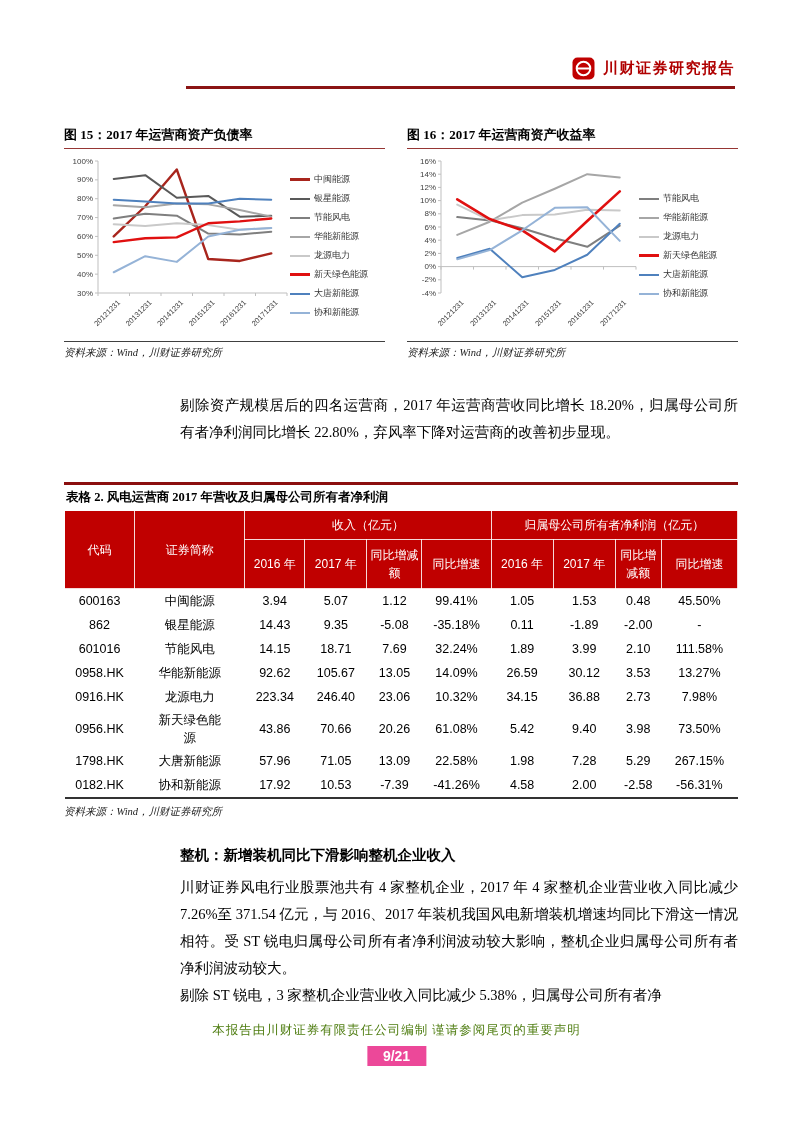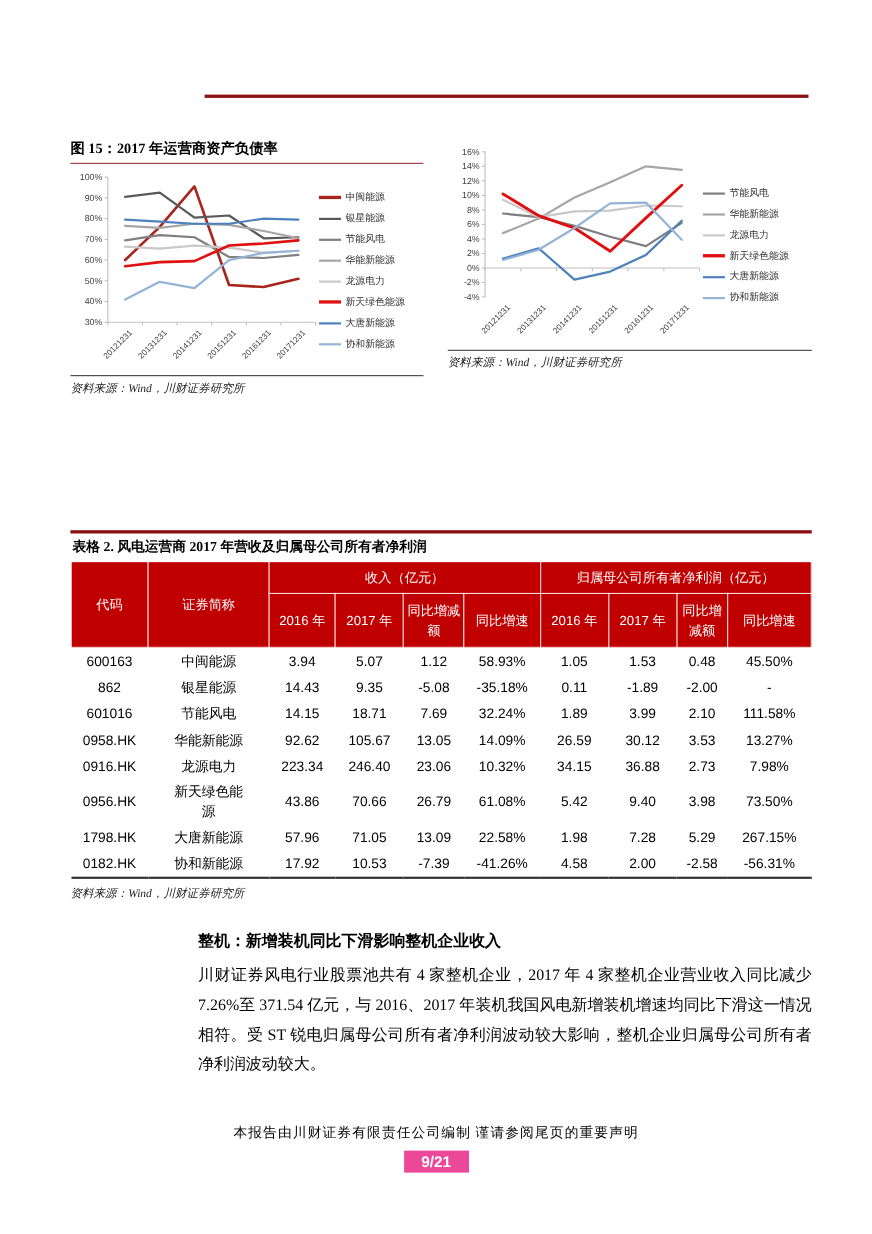--- a/index.html
+++ b/index.html
@@ -47,29 +47,37 @@
   table.data thead tr.group-row th{height:24px;}
   table.data thead tr.sub-row th{height:44px;}
   table.data tbody{border-bottom:2px solid #333;}
   table.data tbody td{font-size:12.5px;text-align:center;padding:2px 1px;line-height:1.6;}
   .wrap-name{display:inline-block;max-width:5em;word-break:break-all;line-height:1.45;vertical-align:middle;}
   .table-source{padding-top:6px;font-size:10.5px;font-style:italic;color:#222;
                 font-family:"Liberation Serif",serif;}
 
   
   .disclaimer{position:absolute;top:1022px;left:0;width:100%;text-align:center;font-size:12.5px;
-              color:#000000;font-family:"Liberation Serif",serif;letter-spacing:1px;}
+              color:#4d7c0f;font-family:"Liberation Serif",serif;letter-spacing:1px;}
   .page-badge{position:absolute;top:1046px;left:50%;transform:translateX(-50%);background:#ec4899;
               color:#fff;font-weight:bold;font-size:14px;padding:2px 16px;}
 </style>
 </head>
 <body>
 
 <div class="page">
 
+  <div class="brand">
+    <svg width="23" height="23" viewBox="0 0 23 23">
+      <rect x="0.5" y="0.5" width="22" height="22" rx="5" fill="#c00000"></rect>
+      <circle cx="11.5" cy="11.5" r="6.8" fill="none" stroke="#ffffff" stroke-width="2"></circle>
+      <line x1="4" y1="11.5" x2="19" y2="11.5" stroke="#ffffff" stroke-width="2"></line>
+    </svg>
+    <span class="brand-text">川财证券研究报告</span>
+  </div>
   <div class="header-rule"></div>
 
   <div class="figures">
     <div class="figure fig-15">
       <div class="fig-title">图 15：2017 年运营商资产负债率</div>
       <div class="chart-wrap">
         <svg width="226" height="186" style="overflow:visible">
             <line x1="34" y1="8" x2="34" y2="140" stroke="#bfbfbf" stroke-width="1"></line>
             <line x1="31" y1="140" x2="34" y2="140" stroke="#bfbfbf"></line>
             <text x="29" y="142.6" text-anchor="end" font-size="8" fill="#404040">30%</text>
@@ -141,20 +149,21 @@
             </div>
             <div class="lg-item">
               <span class="lg-swatch" style="background: rgb(149, 179, 215); height: 2px;"></span>
               <span class="lg-label">协和新能源</span>
             </div>
           </div>
       </div>
       <div class="fig-source">资料来源：Wind，川财证券研究所</div>
     </div>
     <div class="figure fig-16">
+      <div class="fig-title">图 16：2017 年运营商资产收益率</div>
       <div class="chart-wrap">
         <svg width="232" height="186" style="overflow:visible">
             <line x1="34" y1="8" x2="34" y2="140" stroke="#bfbfbf" stroke-width="1"></line>
             <line x1="31" y1="140" x2="34" y2="140" stroke="#bfbfbf"></line>
             <text x="29" y="142.6" text-anchor="end" font-size="8" fill="#404040">-4%</text>
             <line x1="31" y1="126.8" x2="34" y2="126.8" stroke="#bfbfbf"></line>
             <text x="29" y="129.4" text-anchor="end" font-size="8" fill="#404040">-2%</text>
             <line x1="31" y1="113.6" x2="34" y2="113.6" stroke="#bfbfbf"></line>
             <text x="29" y="116.19999999999999" text-anchor="end" font-size="8" fill="#404040">0%</text>
             <line x1="31" y1="100.4" x2="34" y2="100.4" stroke="#bfbfbf"></line>
@@ -218,20 +227,21 @@
             <div class="lg-item">
               <span class="lg-swatch" style="background: rgb(149, 179, 215); height: 2px;"></span>
               <span class="lg-label">协和新能源</span>
             </div>
           </div>
       </div>
       <div class="fig-source">资料来源：Wind，川财证券研究所</div>
     </div>
   </div>
 
+  <div class="para para-1">剔除资产规模居后的四名运营商，2017 年运营商营收同比增长 18.20%，归属母公司所有者净利润同比增长 22.80%，弃风率下降对运营商的改善初步显现。</div>
 
   <div class="table-block">
     <div class="table-title">表格 2.  风电运营商 2017 年营收及归属母公司所有者净利润</div>
     <table class="data">
       <colgroup>
         <col style="width:70px">
           <col style="width:110px">
         <col style="width:60px">
           <col style="width:62px">
           <col style="width:55px">
@@ -259,21 +269,21 @@
           <th>同比增速</th>
         </tr>
       </thead>
       <tbody>
           <tr>
             <td>600163</td>
             <td>中闽能源</td>
             <td>3.94</td>
             <td>5.07</td>
             <td>1.12</td>
-            <td>58.93%</td>
+            <td>99.41%</td>
             <td>1.05</td>
             <td>1.53</td>
             <td>0.48</td>
             <td>45.50%</td>
           </tr>
           <tr>
             <td>862</td>
             <td>银星能源</td>
             <td>14.43</td>
             <td>9.35</td>
@@ -318,21 +328,21 @@
             <td>34.15</td>
             <td>36.88</td>
             <td>2.73</td>
             <td>7.98%</td>
           </tr>
           <tr>
             <td>0956.HK</td>
             <td><span class="wrap-name">新天绿色能源</span></td>
             <td>43.86</td>
             <td>70.66</td>
-            <td>26.79</td>
+            <td>20.26</td>
             <td>61.08%</td>
             <td>5.42</td>
             <td>9.40</td>
             <td>3.98</td>
             <td>73.50%</td>
           </tr>
           <tr>
             <td>1798.HK</td>
             <td>大唐新能源</td>
             <td>57.96</td>
@@ -356,17 +366,18 @@
             <td>-2.58</td>
             <td>-56.31%</td>
           </tr>
         </tbody>
     </table>
     <div class="table-source">资料来源：Wind，川财证券研究所</div>
   </div>
 
   <div class="section-heading">整机：新增装机同比下滑影响整机企业收入</div>
   <div class="para para-2">川财证券风电行业股票池共有 4 家整机企业，2017 年 4 家整机企业营业收入同比减少 7.26%至 371.54 亿元，与 2016、2017 年装机我国风电新增装机增速均同比下滑这一情况相符。受 ST 锐电归属母公司所有者净利润波动较大影响，整机企业归属母公司所有者净利润波动较大。</div>
+  <div class="para para-3">剔除 ST 锐电，3 家整机企业营业收入同比减少 5.38%，归属母公司所有者净</div>
 
   <div class="disclaimer">本报告由川财证券有限责任公司编制  谨请参阅尾页的重要声明</div>
   <div class="page-badge">9/21</div>
 
 </div>
 
 </body></html>

